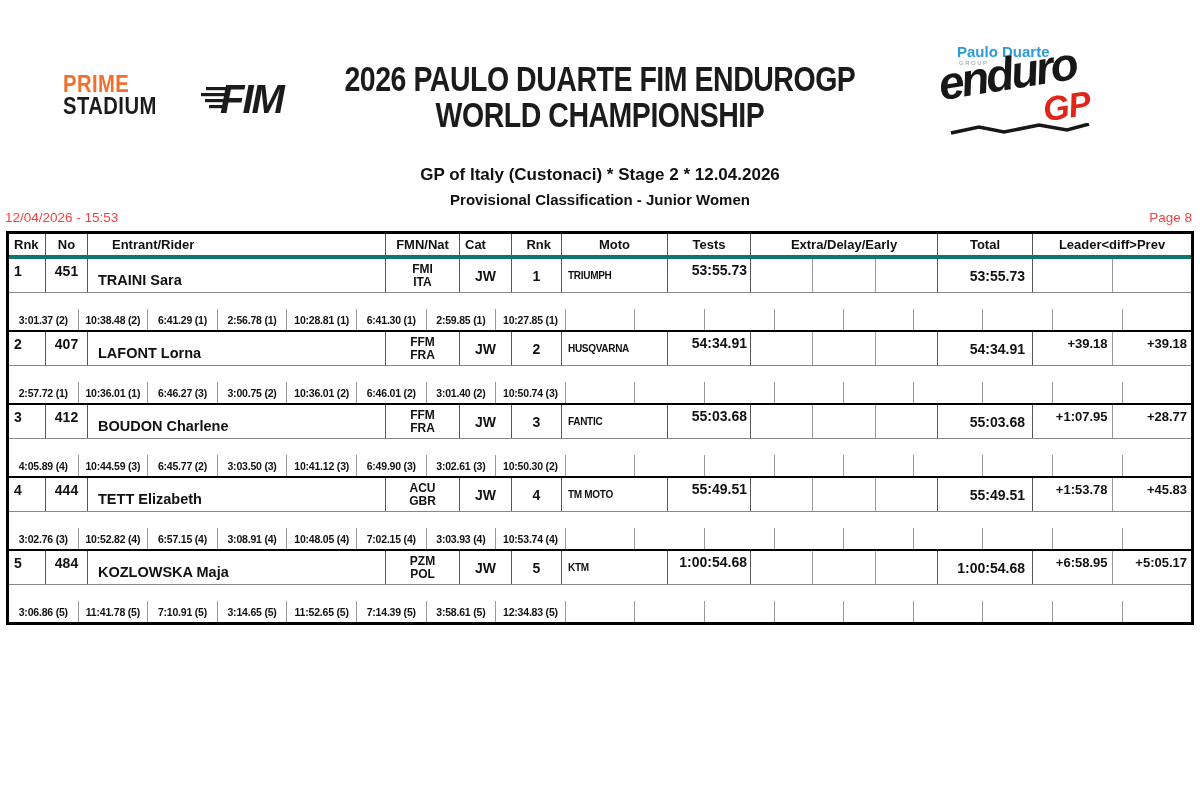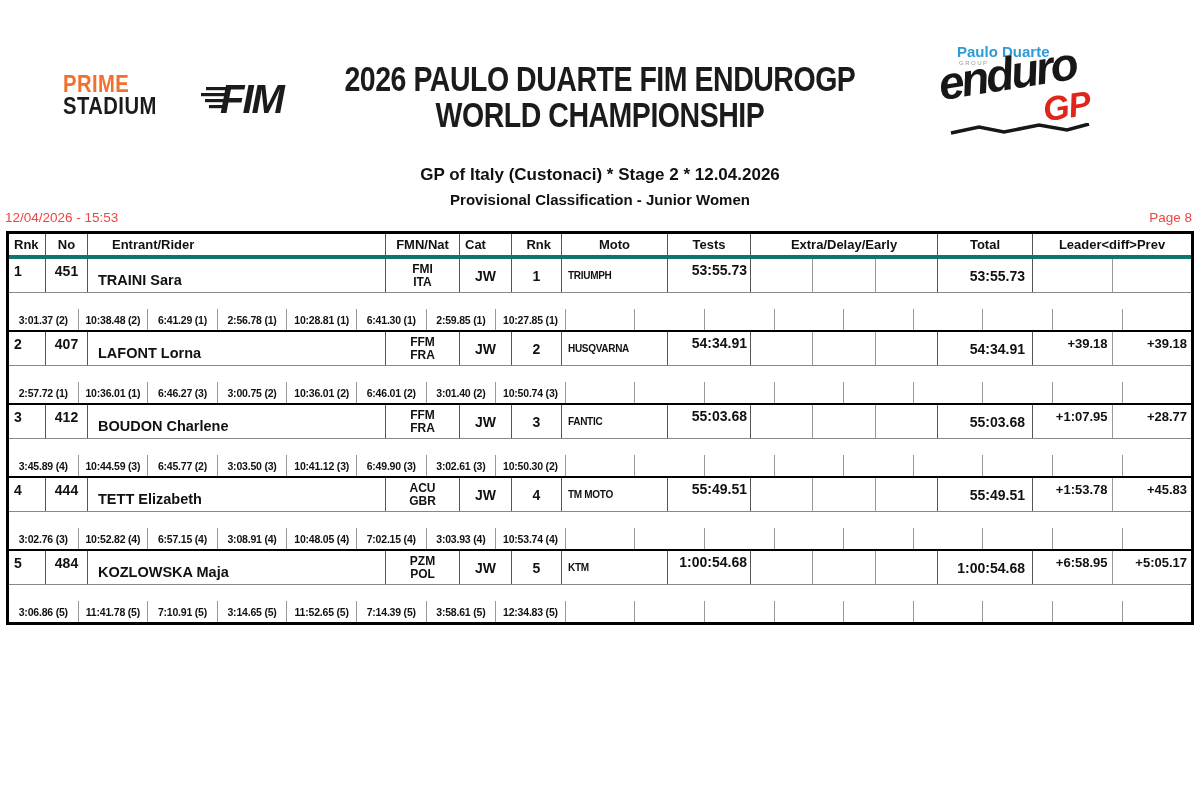--- a/index.html
+++ b/index.html
@@ -239,21 +239,21 @@
               <div class="sub"></div>
               <div class="sub"></div>
             </div>
             <div class="c total w9">55:03.68</div>
             <div class="c leader w10">
               <div class="sub">+1:07.95</div>
               <div class="sub">+28.77</div>
             </div>
           </div>
           <div class="sub-row">
-            <div class="t">3:45.89 (4)</div>
+            <div class="t">4:05.89 (4)</div>
             <div class="t">10:44.59 (3)</div>
             <div class="t">6:45.77 (2)</div>
             <div class="t">3:03.50 (3)</div>
             <div class="t">10:41.12 (3)</div>
             <div class="t">6:49.90 (3)</div>
             <div class="t">3:02.61 (3)</div>
             <div class="t">10:50.30 (2)</div>
             <div class="t"></div>
             <div class="t"></div>
             <div class="t"></div>

